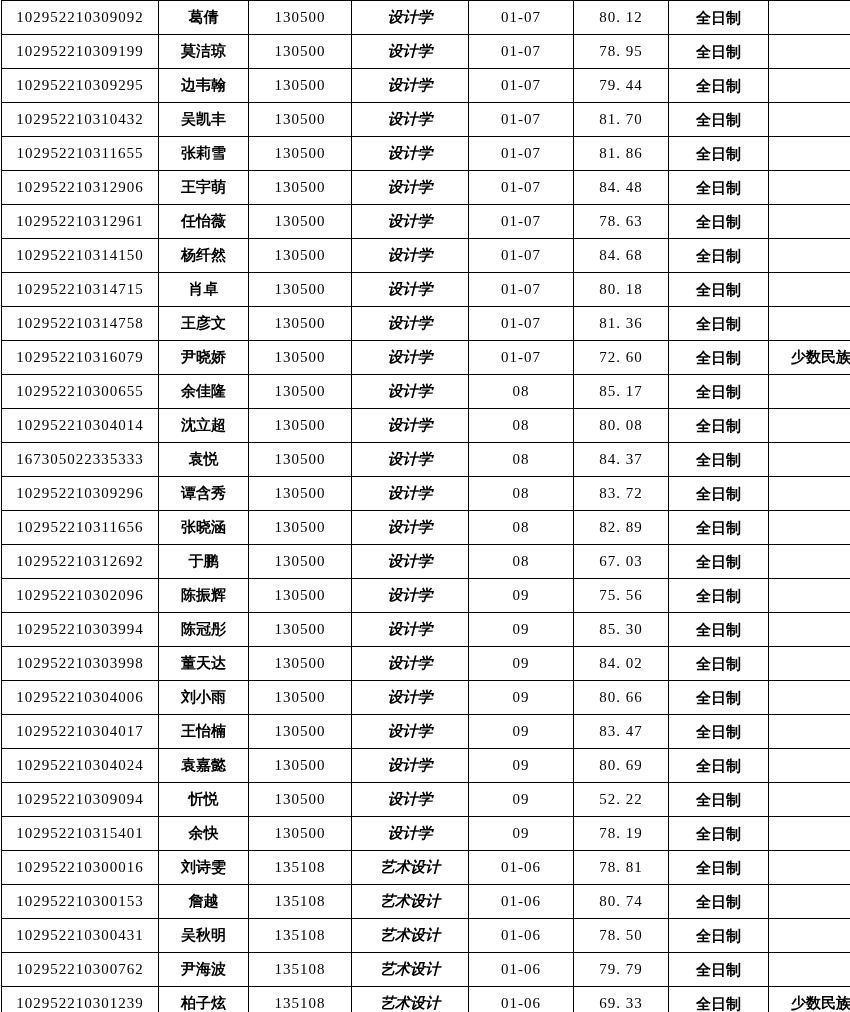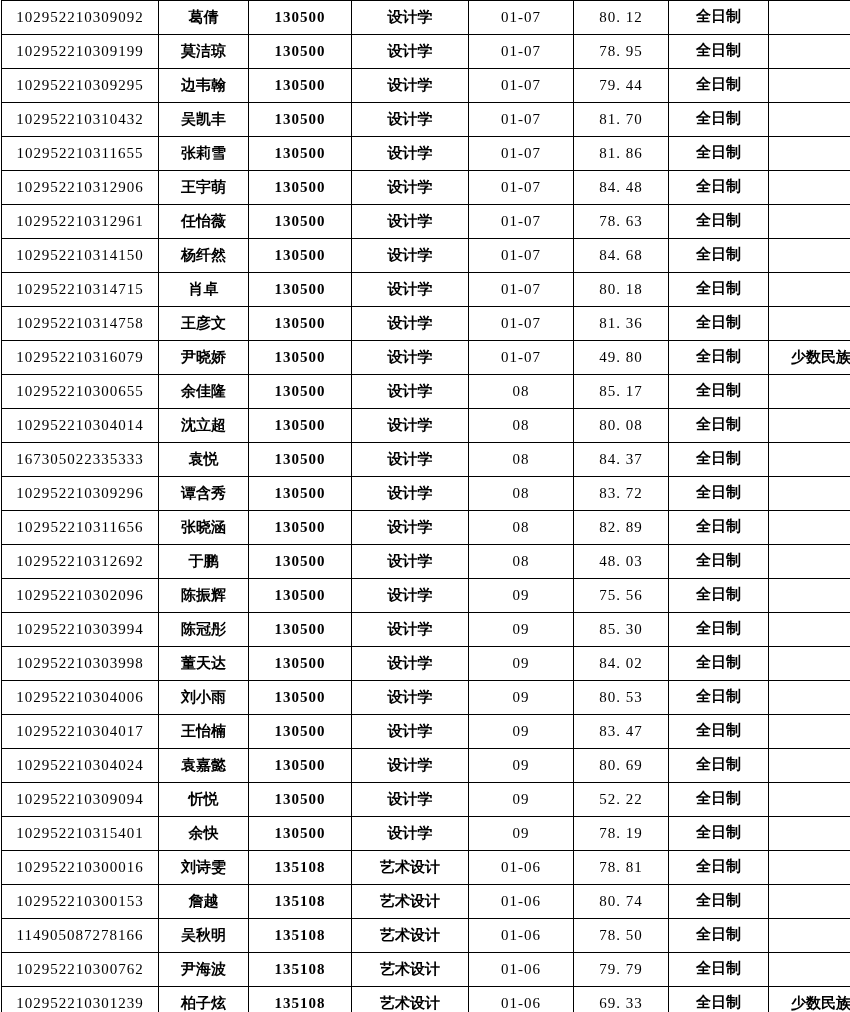--- a/index.html
+++ b/index.html
@@ -33,25 +33,25 @@
     font-size: 15px;
     color: #000000;
     text-align: center;
     vertical-align: middle;
     white-space: nowrap;
     overflow: hidden;
   }
   
   .col-id    { width: 152px; font-family: "Liberation Serif", serif; letter-spacing: 0px; }
   .col-name  { width: 85px;  font-family: "DejaVu Sans", "Liberation Sans", sans-serif; font-weight: 700; font-size: 15px; }
-  .col-code  { width: 98px; font-weight: bold;  }
-  .col-major { width: 112px; font-family: "DejaVu Sans", "Liberation Sans", sans-serif; font-weight: 600; font-size: 15px; }
+  .col-code  { width: 98px;  }
+  .col-major { width: 112px; font-family: "DejaVu Sans", "Liberation Sans", sans-serif; font-weight: 600; font-size: 15px; font-style: italic; }
   .col-dir   { width: 100px; }
   .col-score { width: 90px;  }
-  .col-type  { width: 95px;  font-family: Liberation Mono, monospace; font-weight: 600; font-size: 15px; }
+  .col-type  { width: 95px;  font-family: Liberation Sans, sans-serif; font-weight: 600; font-size: 15px; }
   .col-note  { width: 160px; font-family: "DejaVu Sans", "Liberation Sans", sans-serif; font-weight: 600; font-size: 15px; }
 
   .num {
     font-family: "Liberation Serif", serif;
     letter-spacing: 1px;
   }
 </style>
 </head>
 <body>
 
@@ -157,21 +157,21 @@
           <td class="col-score num">81. 36</td>
           <td class="col-type">全日制</td>
           <td class="col-note"></td>
         </tr>
         <tr>
           <td class="col-id num">102952210316079</td>
           <td class="col-name">尹晓娇</td>
           <td class="col-code num">130500</td>
           <td class="col-major">设计学</td>
           <td class="col-dir num">01-07</td>
-          <td class="col-score num">49. 80</td>
+          <td class="col-score num">72. 60</td>
           <td class="col-type">全日制</td>
           <td class="col-note">少数民族骨干计划</td>
         </tr>
         <tr>
           <td class="col-id num">102952210300655</td>
           <td class="col-name">余佳隆</td>
           <td class="col-code num">130500</td>
           <td class="col-major">设计学</td>
           <td class="col-dir num">08</td>
           <td class="col-score num">85. 17</td>
@@ -217,21 +217,21 @@
           <td class="col-score num">82. 89</td>
           <td class="col-type">全日制</td>
           <td class="col-note"></td>
         </tr>
         <tr>
           <td class="col-id num">102952210312692</td>
           <td class="col-name">于鹏</td>
           <td class="col-code num">130500</td>
           <td class="col-major">设计学</td>
           <td class="col-dir num">08</td>
-          <td class="col-score num">48. 03</td>
+          <td class="col-score num">67. 03</td>
           <td class="col-type">全日制</td>
           <td class="col-note"></td>
         </tr>
         <tr>
           <td class="col-id num">102952210302096</td>
           <td class="col-name">陈振辉</td>
           <td class="col-code num">130500</td>
           <td class="col-major">设计学</td>
           <td class="col-dir num">09</td>
           <td class="col-score num">75. 56</td>
@@ -257,21 +257,21 @@
           <td class="col-score num">84. 02</td>
           <td class="col-type">全日制</td>
           <td class="col-note"></td>
         </tr>
         <tr>
           <td class="col-id num">102952210304006</td>
           <td class="col-name">刘小雨</td>
           <td class="col-code num">130500</td>
           <td class="col-major">设计学</td>
           <td class="col-dir num">09</td>
-          <td class="col-score num">80. 53</td>
+          <td class="col-score num">80. 66</td>
           <td class="col-type">全日制</td>
           <td class="col-note"></td>
         </tr>
         <tr>
           <td class="col-id num">102952210304017</td>
           <td class="col-name">王怡楠</td>
           <td class="col-code num">130500</td>
           <td class="col-major">设计学</td>
           <td class="col-dir num">09</td>
           <td class="col-score num">83. 47</td>
@@ -322,21 +322,21 @@
           <td class="col-id num">102952210300153</td>
           <td class="col-name">詹越</td>
           <td class="col-code num">135108</td>
           <td class="col-major">艺术设计</td>
           <td class="col-dir num">01-06</td>
           <td class="col-score num">80. 74</td>
           <td class="col-type">全日制</td>
           <td class="col-note"></td>
         </tr>
         <tr>
-          <td class="col-id num">114905087278166</td>
+          <td class="col-id num">102952210300431</td>
           <td class="col-name">吴秋明</td>
           <td class="col-code num">135108</td>
           <td class="col-major">艺术设计</td>
           <td class="col-dir num">01-06</td>
           <td class="col-score num">78. 50</td>
           <td class="col-type">全日制</td>
           <td class="col-note"></td>
         </tr>
         <tr>
           <td class="col-id num">102952210300762</td>

